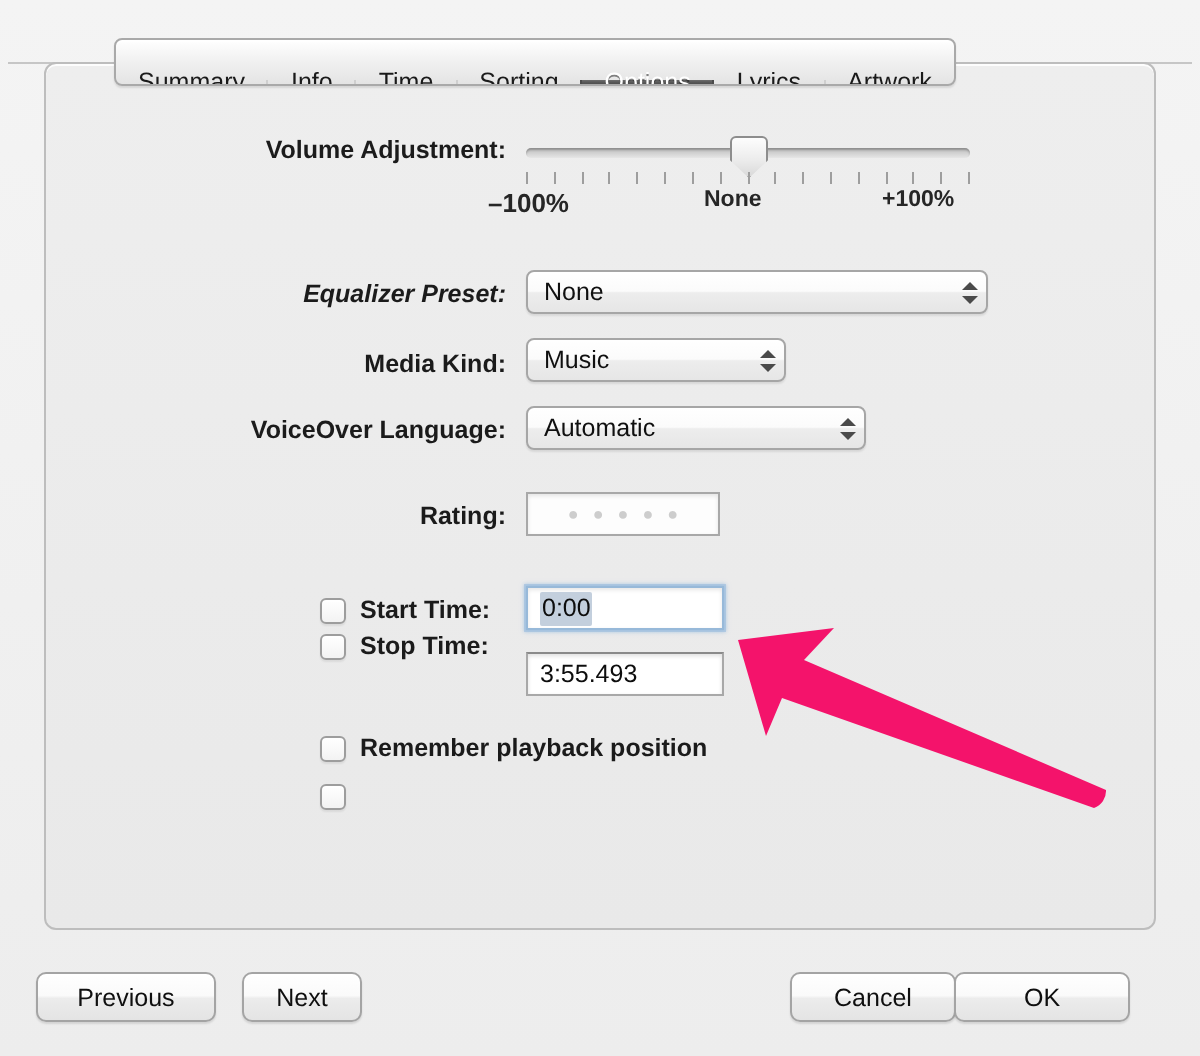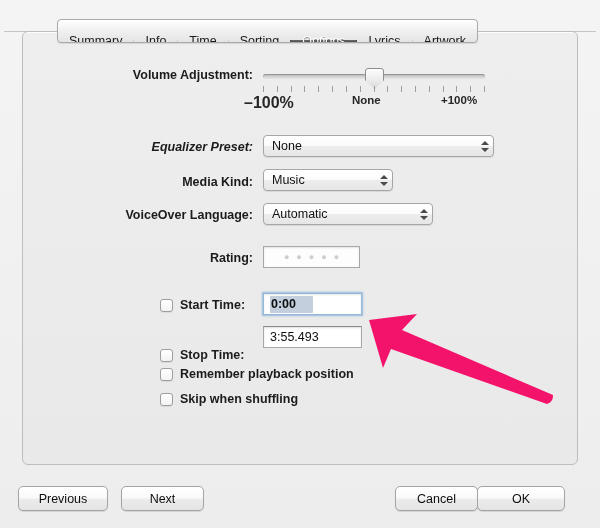--- a/index.html
+++ b/index.html
@@ -117,21 +117,21 @@
     position: absolute;
     left: 263px;
     top: 86px;
     width: 222px;
     height: 7px;
     display: flex;
     justify-content: space-between;
   }
   .tick { width: 1px; height: 6px; background: #9e9e9e; }
 
-  #scale-min { position: absolute; left: 244px; top: 94px; font-size: 16px; color: #262626; font-weight: bold; }
+  #scale-min { position: absolute; left: 244px; top: 94px; font-size: 13px; color: #262626; font-weight: bold; }
   #scale-mid { position: absolute; left: 352px; top: 94px; font-size: 11.5px; color: #262626; font-weight: bold; }
   #scale-max { position: absolute; left: 441px; top: 94px; font-size: 11.5px; color: #262626; font-weight: bold; }
 
   
   .popup {
     position: absolute;
     height: 22px;
     background: linear-gradient(180deg,#ffffff 0%, #fbfbfb 48%, #ededed 52%, #e6e6e6 100%);
     border: 1px solid #a6a6a6;
     border-radius: 4px;
@@ -180,23 +180,22 @@
     cursor: text;
   }
   .textfield.focused {
     border: 1px solid #9ab8d6;
     outline: 2px solid rgba(150,185,220,0.55);
     outline-offset: -1px;
     box-shadow: 0 0 2px 1px rgba(130,175,220,0.6), inset 0 1px 2px rgba(0,0,0,0.10);
   }
   .sel-text {
     background: #c3cfdd;
-    padding: 1px 17px 2px 1px;
+    padding: 1px 1px 2px 1px;
     border-radius: 1px;
-    font-weight: bold;
   }
 
   
   #rating-field {
     position: absolute;
     left: 263px; top: 246px;
     width: 97px; height: 22px;
     background: #fdfdfd;
     border: 1px solid #a8a8a8;
     display: flex;
@@ -354,41 +353,40 @@
   </div>
 
   <div class="cbrow" style="left:160px; top:298px;">
     <span class="checkbox"></span>
     <span class="cblabel">Start Time:</span>
   </div>
   <div class="textfield focused" style="left:263px; top:293px; width:99px;">
     <span class="sel-text">0:00</span>
   </div>
 
-  <div class="cbrow" style="left:160px; top:348px;">
+  <div class="cbrow" style="left:160px; top:316px;">
     <span class="checkbox"></span>
     <span class="cblabel">Stop Time:</span>
   </div>
   <div class="textfield" style="left:263px; top:326px; width:99px;">
     <span>3:55.493</span>
   </div>
 
   <div class="cbrow" style="left:160px; top:367px;">
     <span class="checkbox"></span>
     <span class="cblabel">Remember playback position</span>
   </div>
   <div class="cbrow" style="left:160px; top:392px;">
     <span class="checkbox"></span>
-    <span class="cblabel">Skip when shuffling</span>
   </div>
 
   <div class="btn" style="left:18px; top:486px; width:90px;">
     <span>Previous</span>
   </div>
-  <div class="btn" style="left:121px; top:486px; width:83px;">
+  <div class="btn" style="left:121px; top:486px; width:60px;">
     <span>Next</span>
   </div>
   <div class="btn" style="left:395px; top:486px; width:83px;">
     <span>Cancel</span>
   </div>
   <div class="btn" style="left:477px; top:486px; width:88px;">
     <span>OK</span>
   </div>
 
   <svg id="annotation-arrow" viewBox="0 0 215 110">

